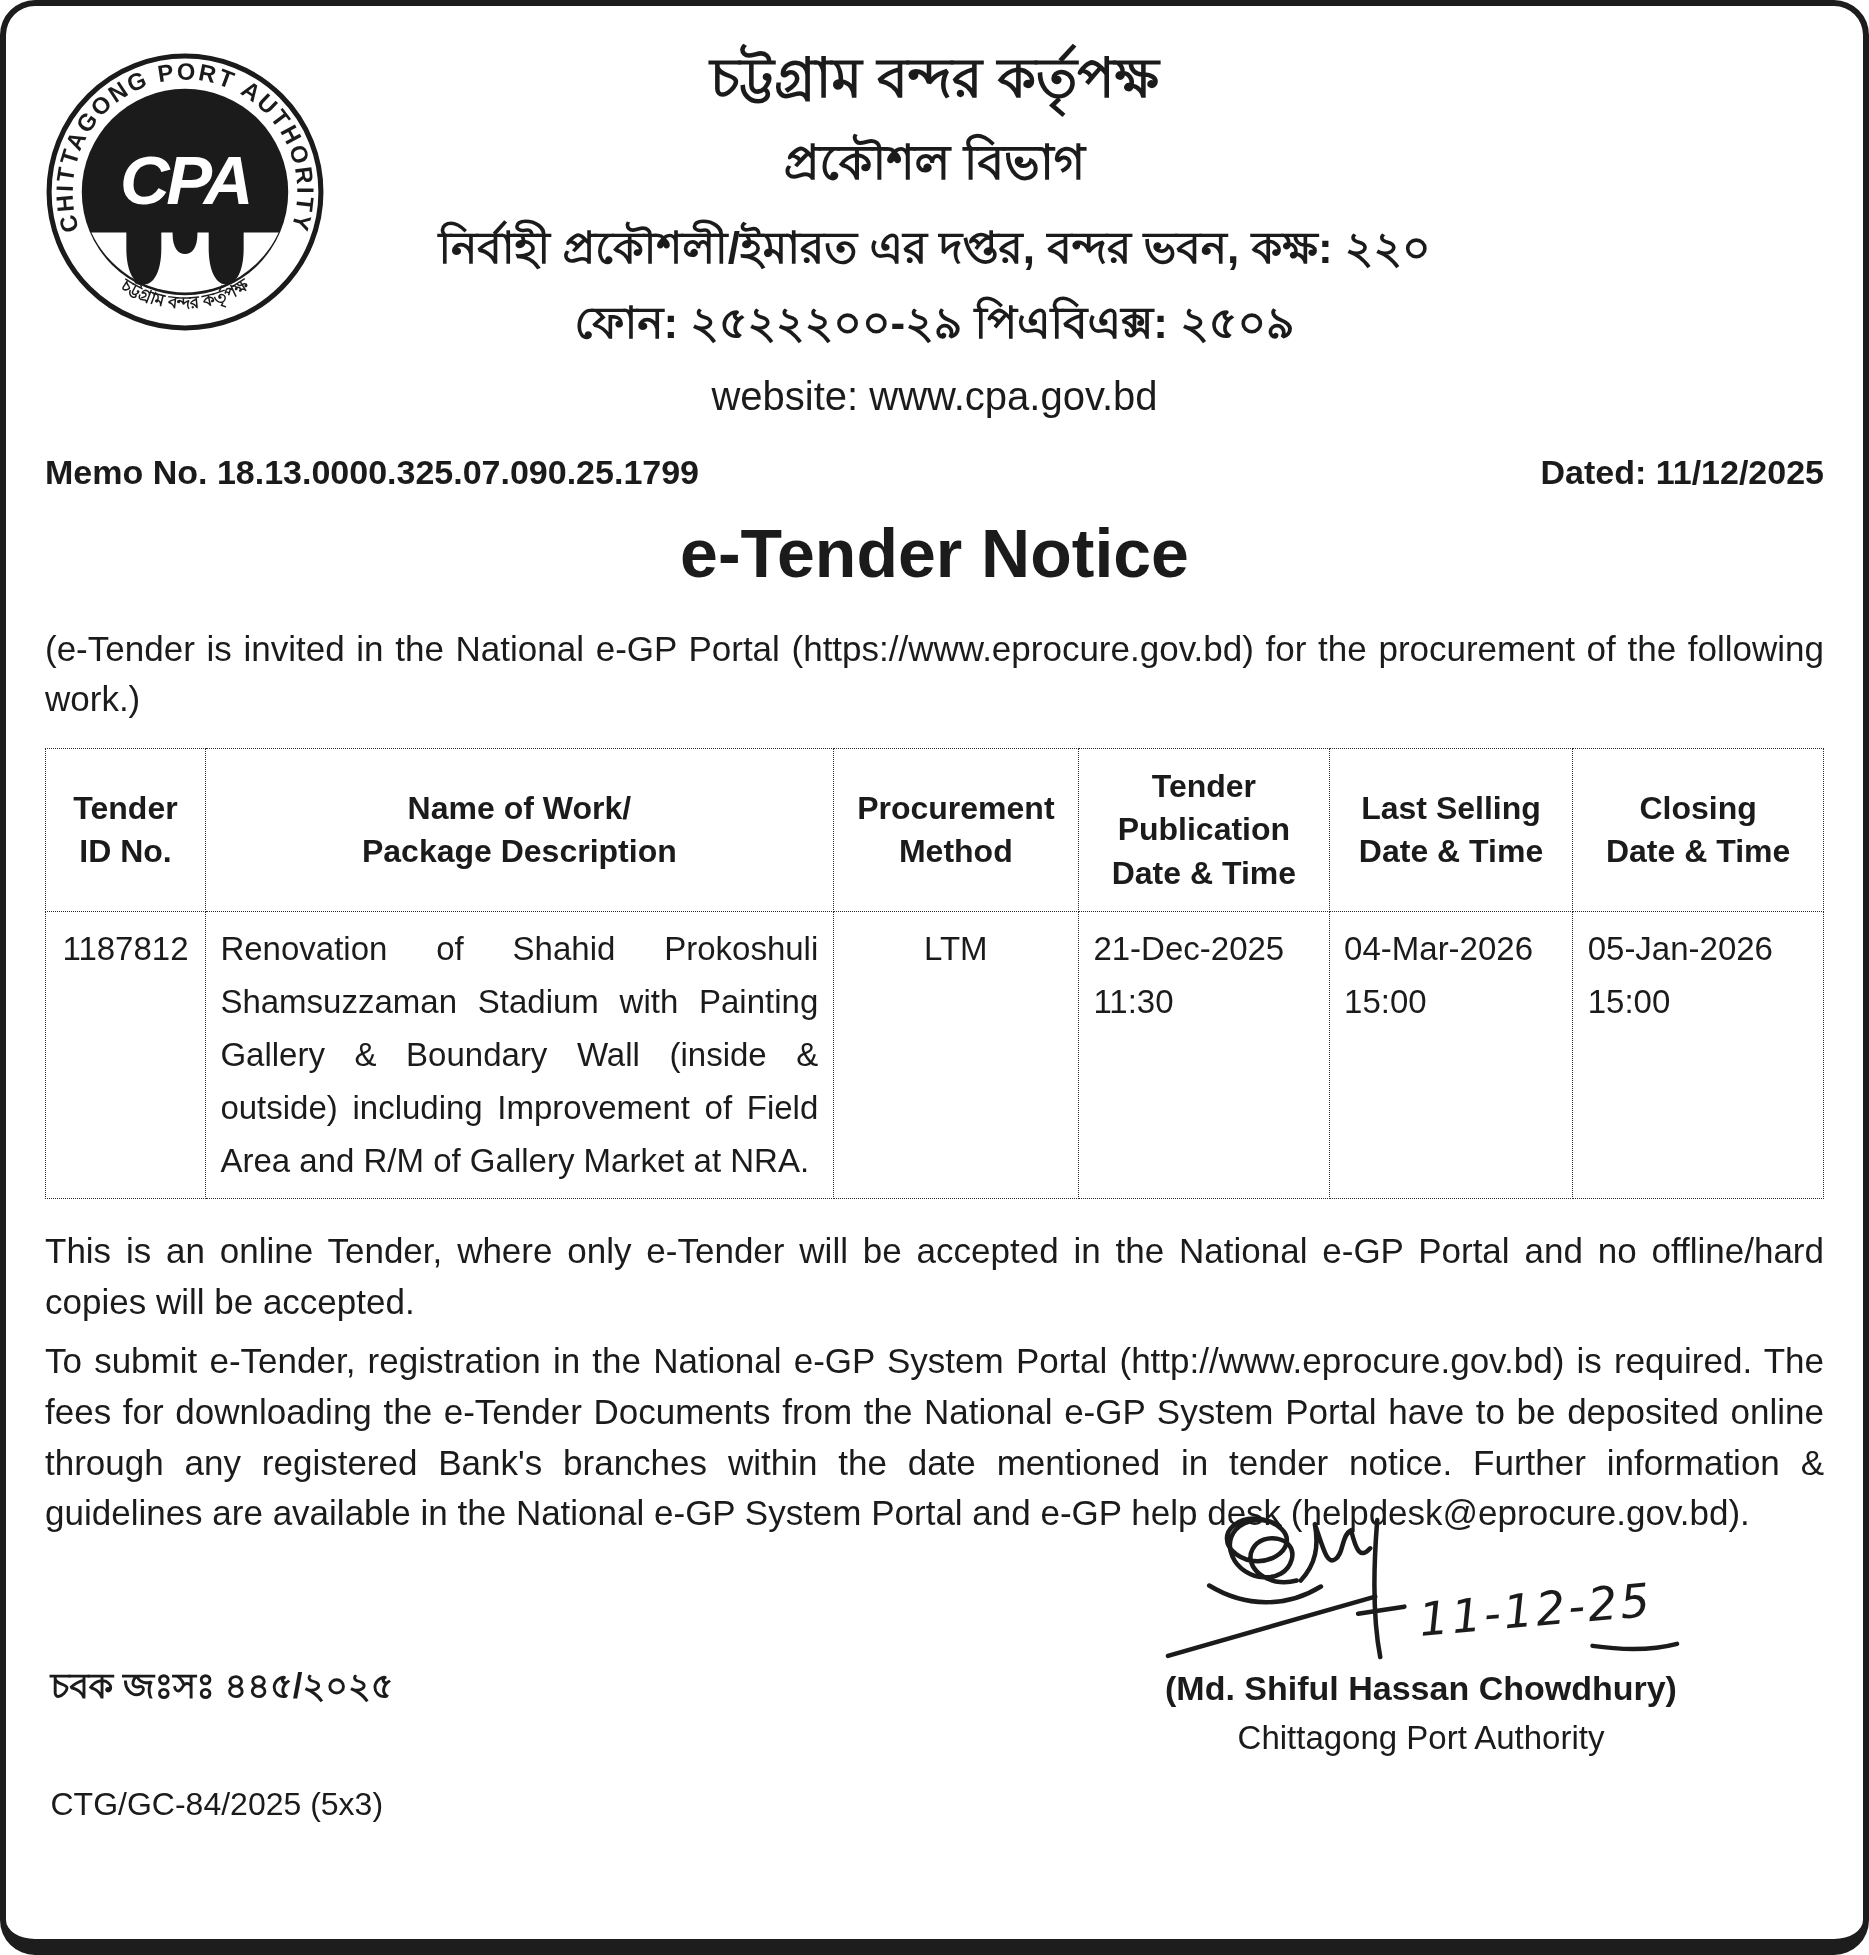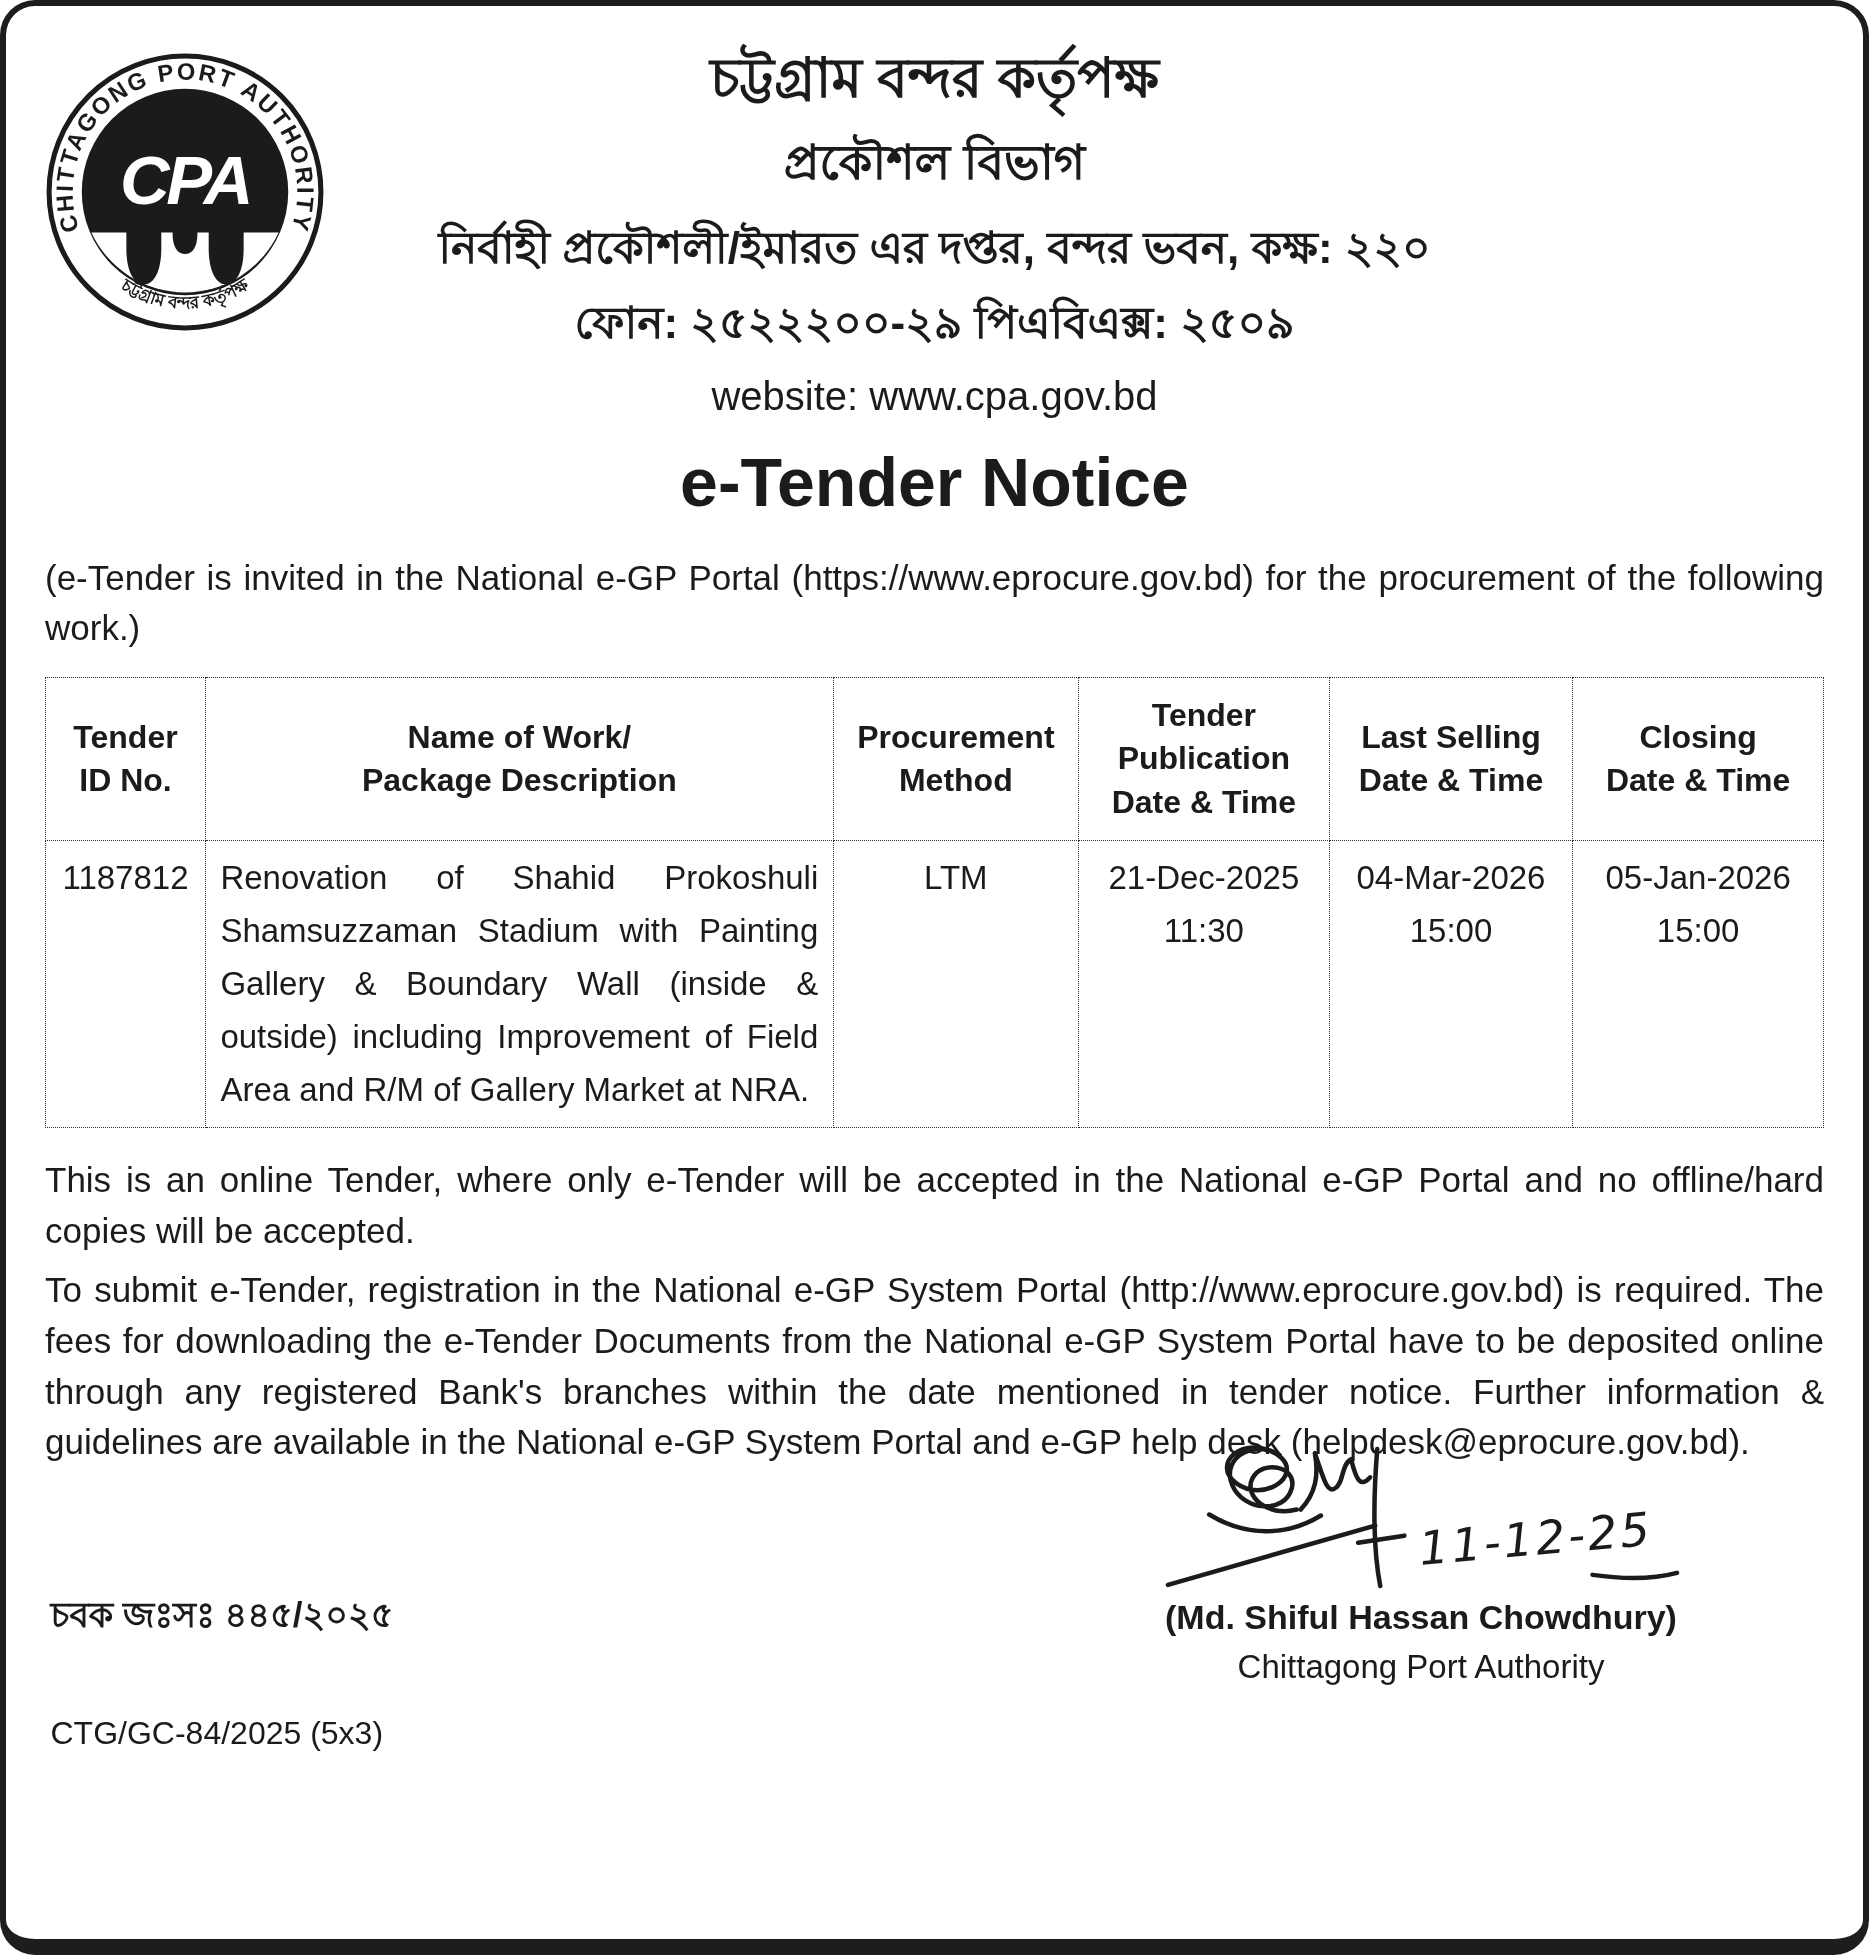--- a/index.html
+++ b/index.html
@@ -40,21 +40,21 @@
   .intro { margin-top:33px; font-size:35px; line-height:1.42; text-align:justify; }
 
   
   table.tender { width:100%; border-collapse:collapse; margin-top:24px; }
   table.tender th, table.tender td { border:1.7px dotted #2c2c2c; }
   table.tender th { font-size:32px; font-weight:bold; line-height:1.35;
                     text-align:center; vertical-align:middle; padding:16.6px 4.4px; }
   table.tender td { font-size:33px; vertical-align:top; padding:11px 14.4px; line-height:1.6; }
   td.cell-center { text-align:center; padding-left:4.4px; padding-right:4.4px; }
   td.cell-desc { text-align:justify; }
-  td.cell-date { text-align:center; padding-left:3.3px; padding-right:3.3px; line-height:1.5; }
+  td.cell-date { padding-left:3.3px; padding-right:3.3px; line-height:1.5; }
 
   
   .body-para { font-size:35px; line-height:1.45; text-align:justify; }
   .body-para.p1 { margin-top:26.5px; }
   .body-para.p2 { margin-top:8.8px; }
 
   
   .bottom { position:relative; height:276px; }
   .ref-bn { position:absolute; left:5.5px; top:120px; font-size:35px; font-weight:bold; }
   .print-code { position:absolute; left:5.5px; top:247px; font-size:32px; font-weight:500; }
@@ -90,20 +90,24 @@
   </svg>
 
   <div class="header-text">
     <div class="h-bn1">চট্টগ্রাম বন্দর কর্তৃপক্ষ</div>
     <div class="h-bn2">প্রকৌশল বিভাগ</div>
     <div class="h-office">নির্বাহী প্রকৌশলী/ইমারত এর দপ্তর, বন্দর ভবন, কক্ষ: ২২০</div>
     <div class="h-phone">ফোন: ২৫২২২০০-২৯ পিএবিএক্স: ২৫০৯</div>
     <div class="h-web">website: www.cpa.gov.bd</div>
   </div>
 
+  <div class="memo-row">
+    <span>Memo No. 18.13.0000.325.07.090.25.1799</span>
+    <span>Dated: 11/12/2025</span>
+  </div>
 
   <h1 class="notice-title">e-Tender Notice</h1>
 
   <p class="intro">(e-Tender is invited in the National e-GP Portal (https://www.eprocure.gov.bd) for the procurement of the following work.)</p>
 
   <table class="tender">
     <colgroup>
       <col style="width:9%">
       <col style="width:35.3%">
       <col style="width:13.8%">

